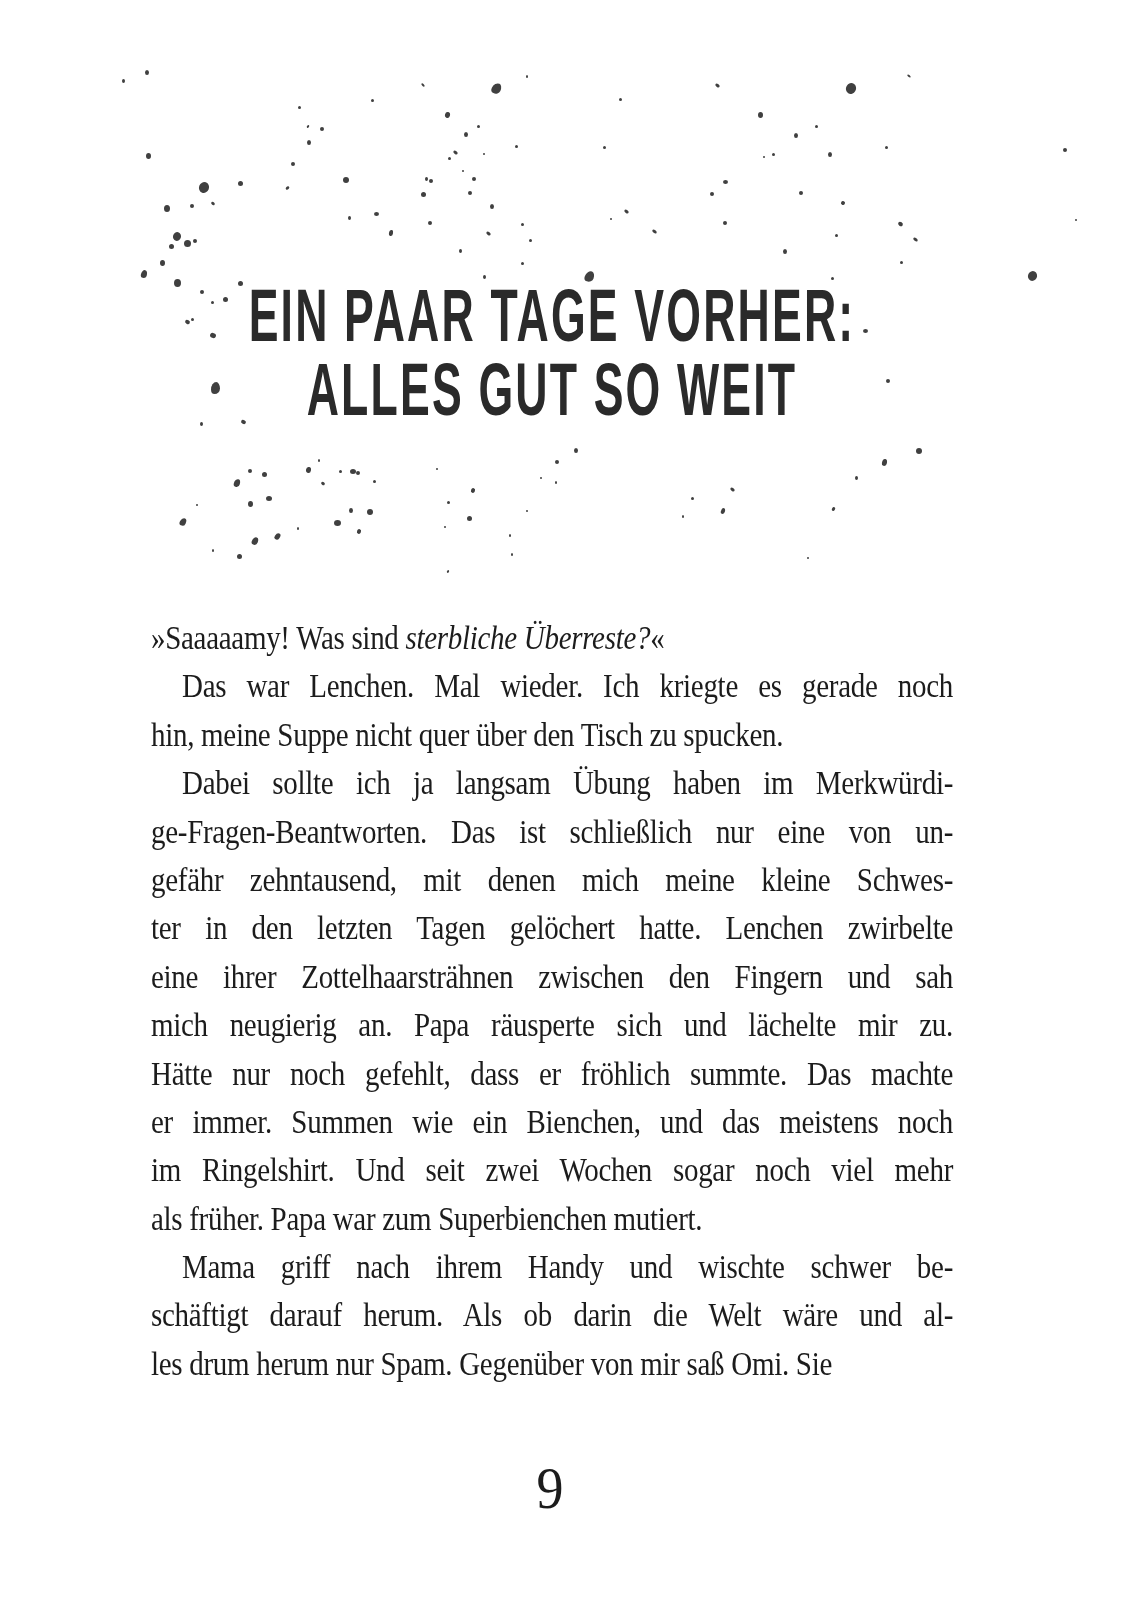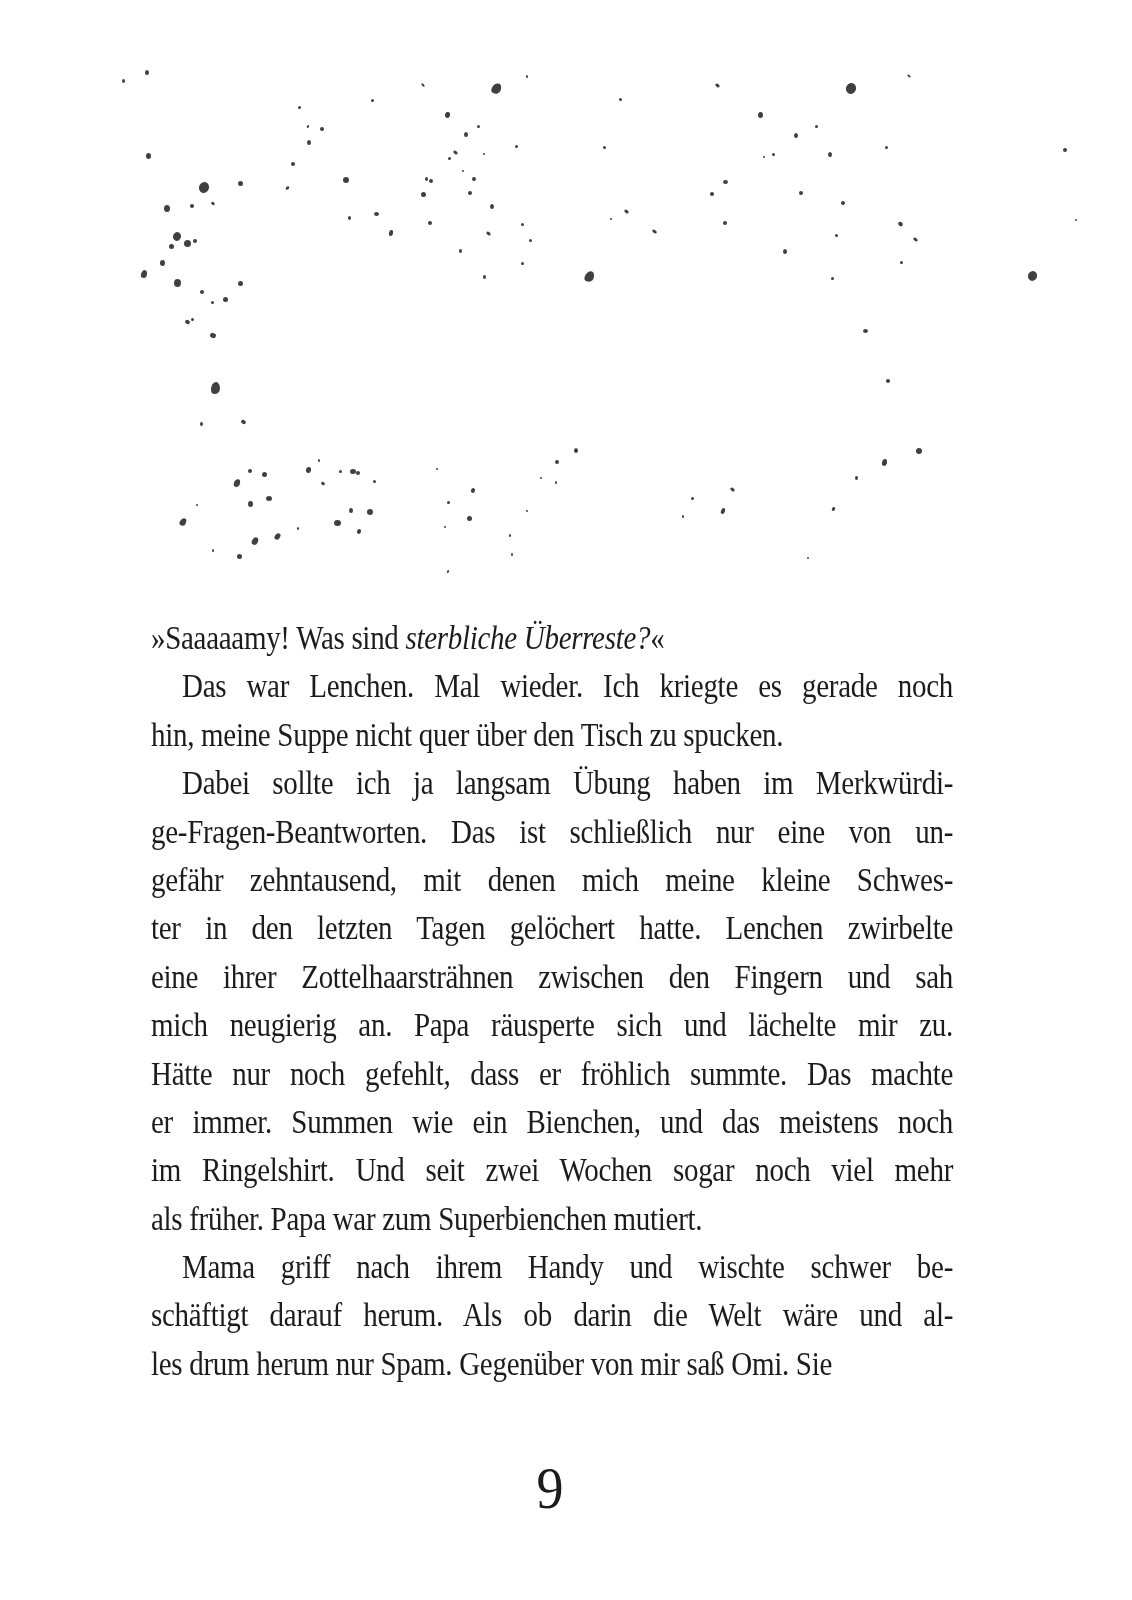--- a/index.html
+++ b/index.html
@@ -201,20 +201,24 @@
       <div class="dot" style="left: 447px; top: 570px; width: 2px; height: 3px; transform: rotate(30deg);"></div>
       <div class="dot" style="left: 509px; top: 534px; width: 2px; height: 3px; transform: rotate(0deg);"></div>
       <div class="dot" style="left: 511px; top: 553px; width: 2px; height: 3px; transform: rotate(0deg);"></div>
       <div class="dot" style="left: 526px; top: 510px; width: 2px; height: 2px; transform: rotate(0deg);"></div>
       <div class="dot" style="left: 540px; top: 477px; width: 2px; height: 2px; transform: rotate(0deg);"></div>
       <div class="dot" style="left: 555px; top: 460px; width: 4px; height: 4px; transform: rotate(0deg);"></div>
       <div class="dot" style="left: 555px; top: 481px; width: 2px; height: 3px; transform: rotate(0deg);"></div>
       <div class="dot" style="left: 574px; top: 448px; width: 4px; height: 5px; transform: rotate(0deg);"></div>
     </div>
 
+  <h1 class="chapter-title">
+    <div class="title-line">EIN PAAR TAGE VORHER:</div>
+    <div class="title-line">ALLES GUT SO WEIT</div>
+  </h1>
 
   <div class="body-text" id="bodyText">
       <div class="body-line"><span>»Saaaaamy! Was sind </span><span class="italic">sterbliche Überreste?</span><span>«</span></div>
       <div class="body-line indent justify"><span>Das war Lenchen. Mal wieder. Ich kriegte es gerade noch</span></div>
       <div class="body-line"><span>hin, meine Suppe nicht quer über den Tisch zu spucken.</span></div>
       <div class="body-line indent justify"><span>Dabei sollte ich ja langsam Übung haben im Merkwürdi-</span></div>
       <div class="body-line justify"><span>ge-Fragen-Beantworten. Das ist schließlich nur eine von un-</span></div>
       <div class="body-line justify"><span>gefähr zehntausend, mit denen mich meine kleine Schwes-</span></div>
       <div class="body-line justify"><span>ter in den letzten Tagen gelöchert hatte. Lenchen zwirbelte</span></div>
       <div class="body-line justify"><span>eine ihrer Zottelhaarsträhnen zwischen den Fingern und sah</span></div>

